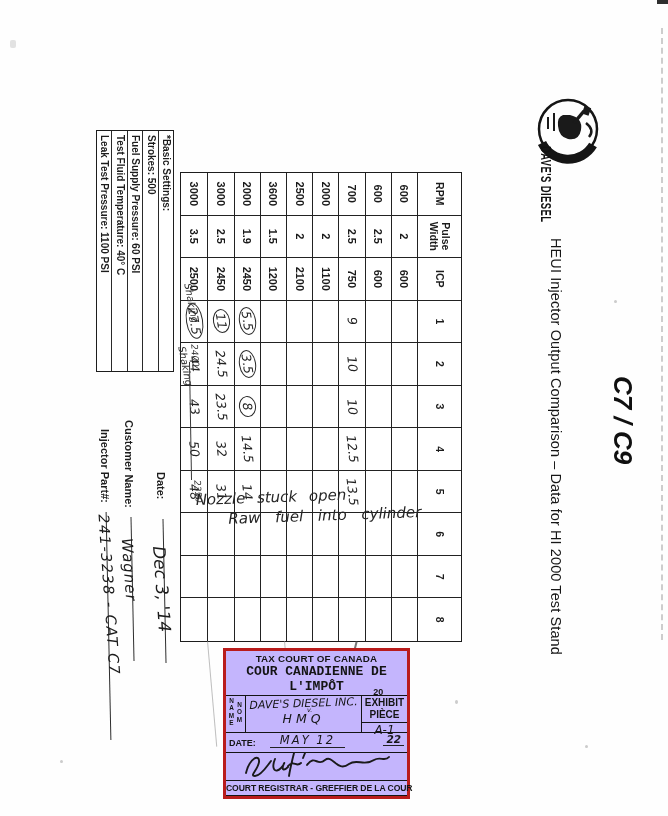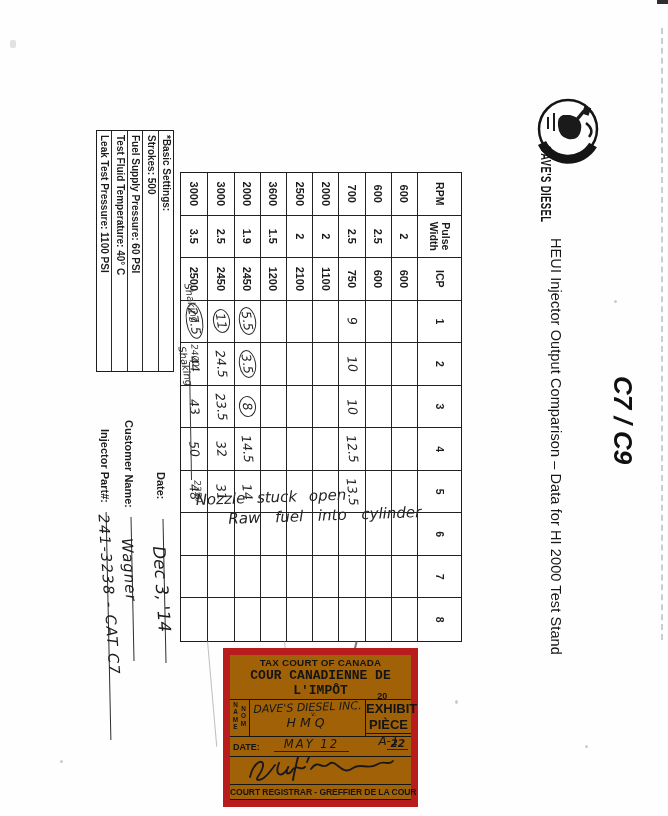--- a/index.html
+++ b/index.html
@@ -53,36 +53,36 @@
        transform:rotate(-4deg);white-space:nowrap;}
   .v-date{left:546px;top:496px;font-size:17px;}
   .v-cust{left:538px;top:530px;font-size:15px;letter-spacing:1px;}
   .v-part{left:514px;top:551px;font-size:14.5px;letter-spacing:1.5px;}
   
   .note{position:absolute;left:196px;top:487px;transform:rotate(-2deg);
         font-family:"DejaVu Sans",sans-serif;font-style:italic;color:#262626;z-index:5;}
   .note-l1{font-size:15px;word-spacing:7px;white-space:nowrap;}
   .note-l2{font-size:15px;word-spacing:10px;margin-left:32px;margin-top:2px;white-space:nowrap;}
   
-  .stamp{position:absolute;left:223px;top:648px;width:181px;border:7px solid #b91c1c;background:#a16207;
+  .stamp{position:absolute;left:223px;top:648px;width:181px;border:3px solid #b91c1c;background:#c4b5fd;
          color:#141414;z-index:6;}
   .st-head{text-align:center;border-bottom:1.5px solid #141414;padding:2px 0 1px;}
   .st-h1{font-size:9.8px;font-weight:bold;letter-spacing:.2px;}
   .st-h2{font-size:13px;font-weight:bold;font-family:Liberation Mono, monospace;}
   .st-mid{display:flex;align-items:stretch;height:36px;}
   .st-name-cell{width:20px;border-right:1.5px solid #141414;display:flex;justify-content:center;gap:1px;padding-top:1px;box-sizing:border-box;}
   .vword{font-size:6.4px;font-weight:bold;line-height:1.15;width:7px;word-break:break-all;text-align:center;}
   .vword.nom{margin-top:4px;}
   .st-vals{flex:1;text-align:center;position:relative;}
   .hw3{font-family:"DejaVu Sans",sans-serif;font-style:italic;color:#161616;}
   .st-val1{font-size:11px;margin-top:1px;transform:rotate(-2deg);white-space:nowrap;}
   .st-val2{font-size:12.5px;letter-spacing:4px;margin-top:1px;}
   .st-vmark{position:absolute;left:53%;top:10px;font-size:6.5px;}
   .st-ex{width:46px;border-left:1.5px solid #141414;display:flex;flex-direction:column;box-sizing:border-box;}
-  .st-ex-label{border-bottom:1.4px solid #141414;font-size:13px;font-weight:bold;text-align:center;line-height:1.2;padding:1px 0;}
+  .st-ex-label{border-bottom:1.4px solid #141414;font-size:10px;font-weight:bold;text-align:center;line-height:1.2;padding:1px 0;}
   .st-ex-val{flex:1;display:flex;align-items:center;justify-content:center;font-size:12px;}
   .st-date{display:flex;align-items:flex-end;height:15px;border-top:1.5px solid #141414;padding:0 3px 1px;}
   .st-date-label{font-size:9px;font-weight:bold;}
   .st-date-val{font-size:11.5px;margin-left:14px;border-bottom:1.1px solid #222;padding:0 10px;letter-spacing:2px;white-space:nowrap;}
   .st-year{margin-left:auto;font-size:9px;font-weight:bold;display:flex;}
   .st-year-hw{font-size:10.5px;border-bottom:1.2px solid #222;padding:0 3px;transform:translateY(-2px);margin-top:48px;}
   .st-dbl{height:2px;border-bottom:1.4px solid #141414;margin-top:1px;}
   .st-sign{height:27px;position:relative;overflow:visible;}
   .st-sign svg{position:absolute;left:12px;top:-4px;}
   .st-reg{border-top:1.5px solid #141414;border-bottom:1.5px solid #141414;font-size:8.6px;font-weight:bold;

